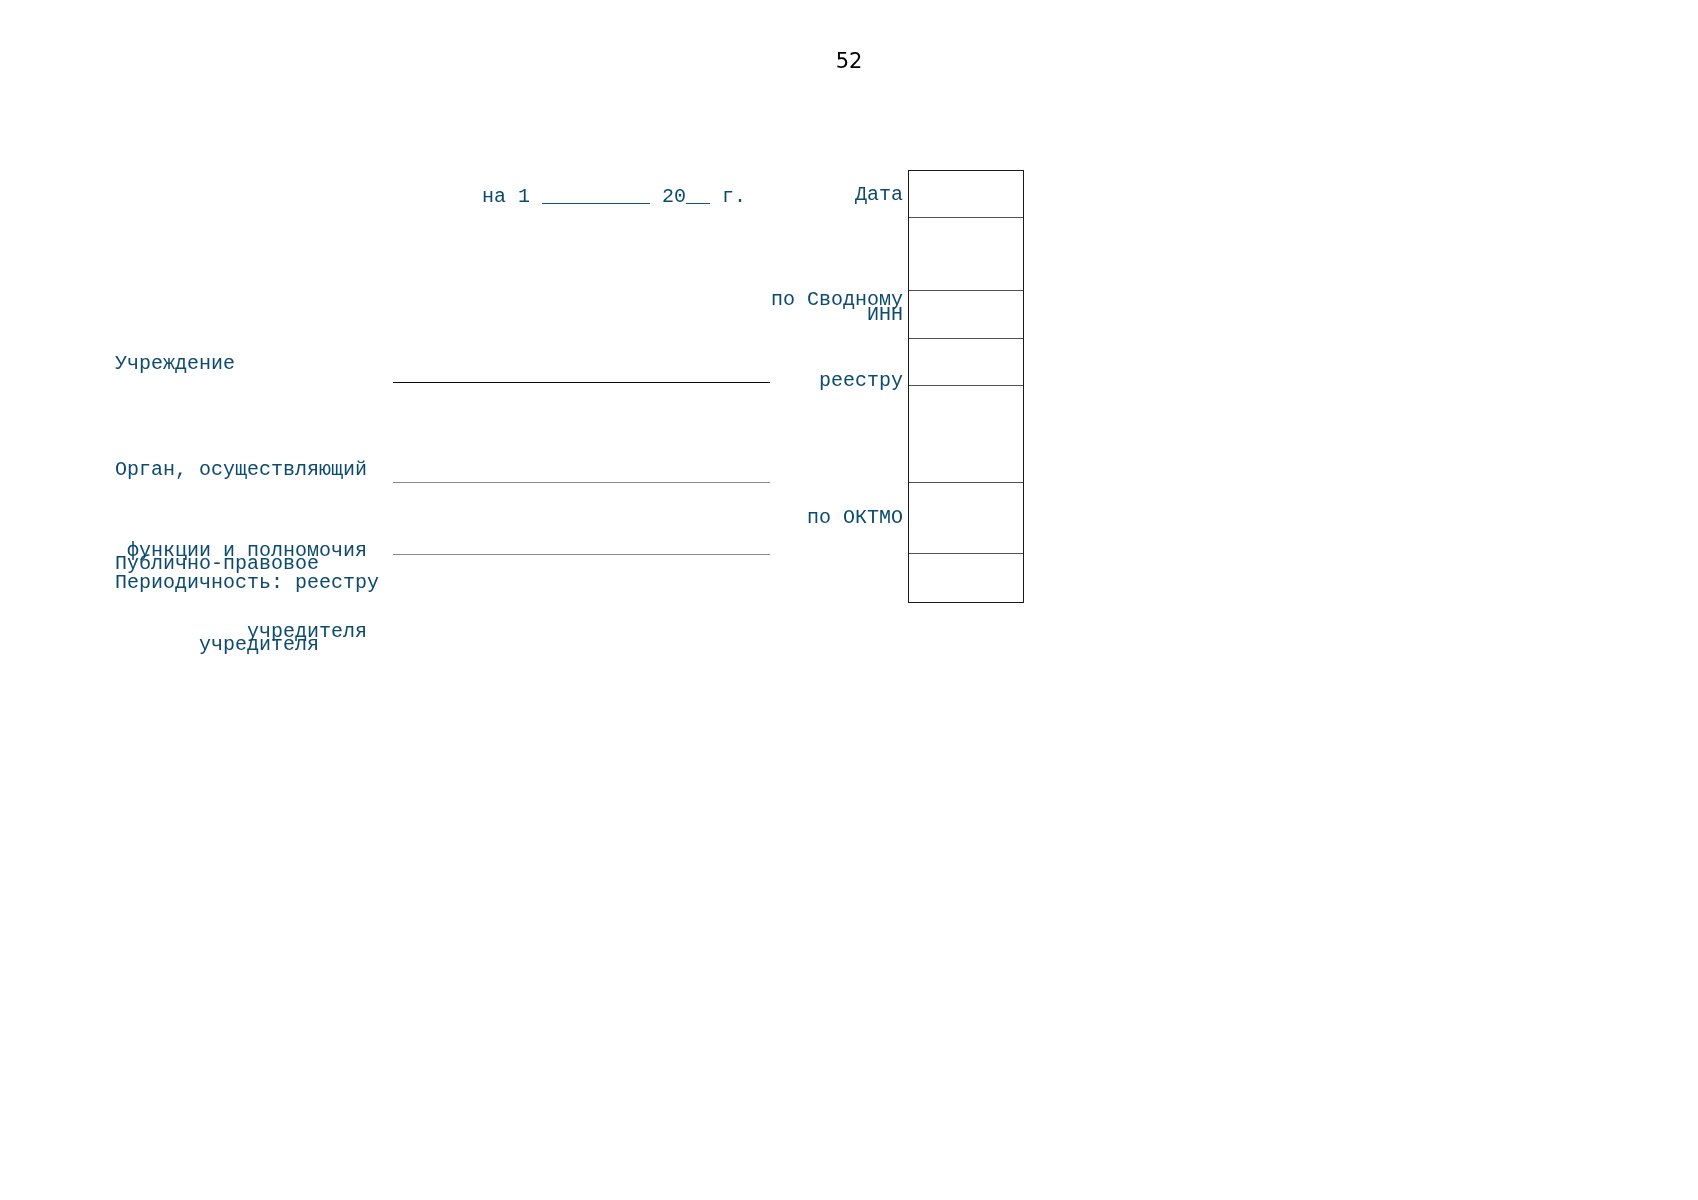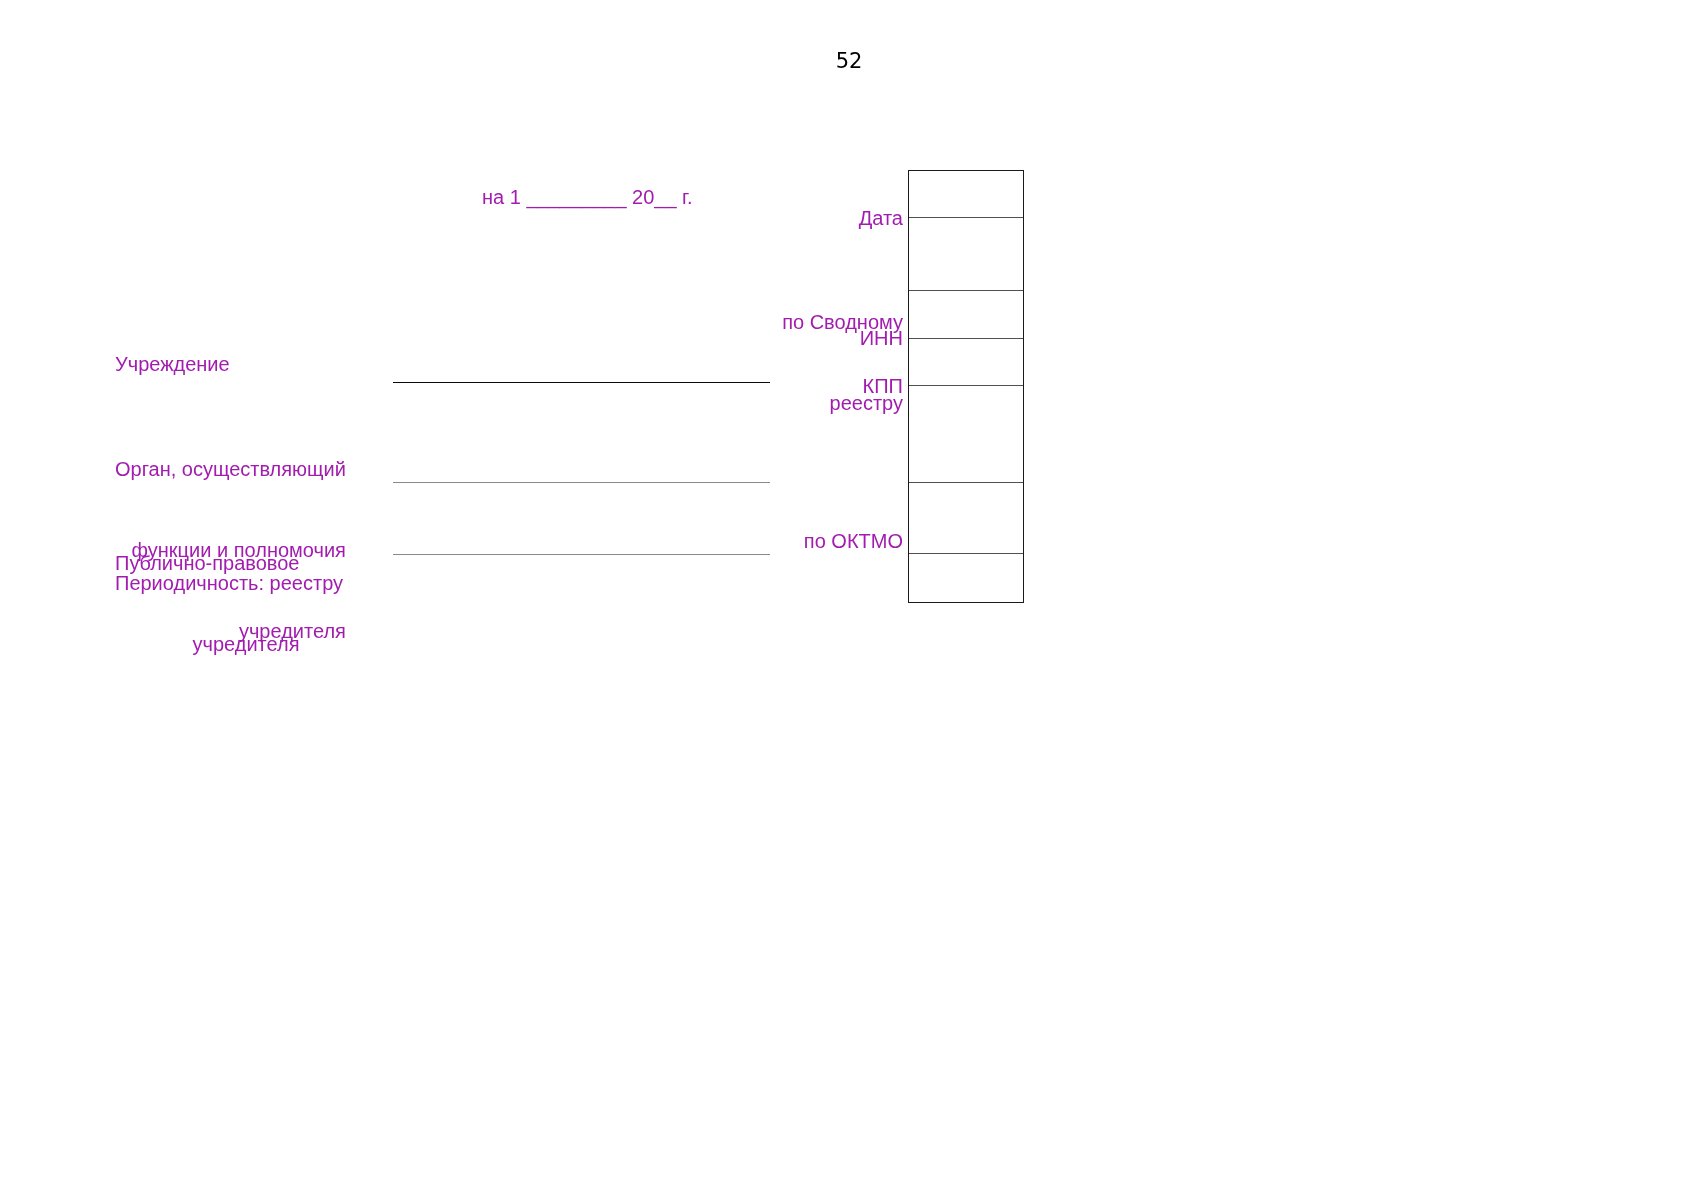--- a/index.html
+++ b/index.html
@@ -8,23 +8,23 @@
     background: #ffffff;
   }
   .page {
     position: relative;
     width: 1698px;
     height: 1200px;
     background: #ffffff;
     overflow: hidden;
   }
   .serif {
-    font-family: Liberation Sans, sans-serif;
+    font-family: Liberation Mono, monospace;
     font-size: 20px;
-    color: #a21caf;
+    color: #0c4a6e;
     line-height: 26px;
     white-space: pre;
   }
   .page-number {
     position: absolute;
     top: 49px;
     left: 0;
     width: 100%;
     text-align: center;
     font-family: "DejaVu Sans", "Liberation Sans", sans-serif;
@@ -51,21 +51,20 @@
     height: 0;
   }
   .fill-line.dark { border-top: 1.5px solid #0a0a0a; }
   .fill-line.gray { border-top: 1.5px solid #8a8a8a; }
   
   .code-label {
     position: absolute;
     left: 503px;
     width: 400px;
     text-align: right;
-    margin-top: 23px;
   }
   
   .codes {
     position: absolute;
     left: 908px;
     top: 170px;
     width: 114px;
     border: 1.5px solid #1a1a1a;
     box-sizing: content-box;
   }
@@ -115,21 +114,20 @@
 
   <div class="serif code-label" style="top:182px">Дата</div>
 
   <div class="serif code-label" style="top:302px">ИНН</div>
 
   <div class="serif code-label lh27" style="top:232px">
     <div>по Сводному</div>
     <div>реестру</div>
   </div>
 
-  <div class="serif code-label" style="top:350px">КПП</div>
 
 
   <div class="serif code-label" style="top:505px">по ОКТМО</div>
 
   <div class="codes">
     <div class="cell h47"></div>
     <div class="cell h73"></div>
     <div class="cell h48"></div>
     <div class="cell h47"></div>
     <div class="cell h97"></div>

